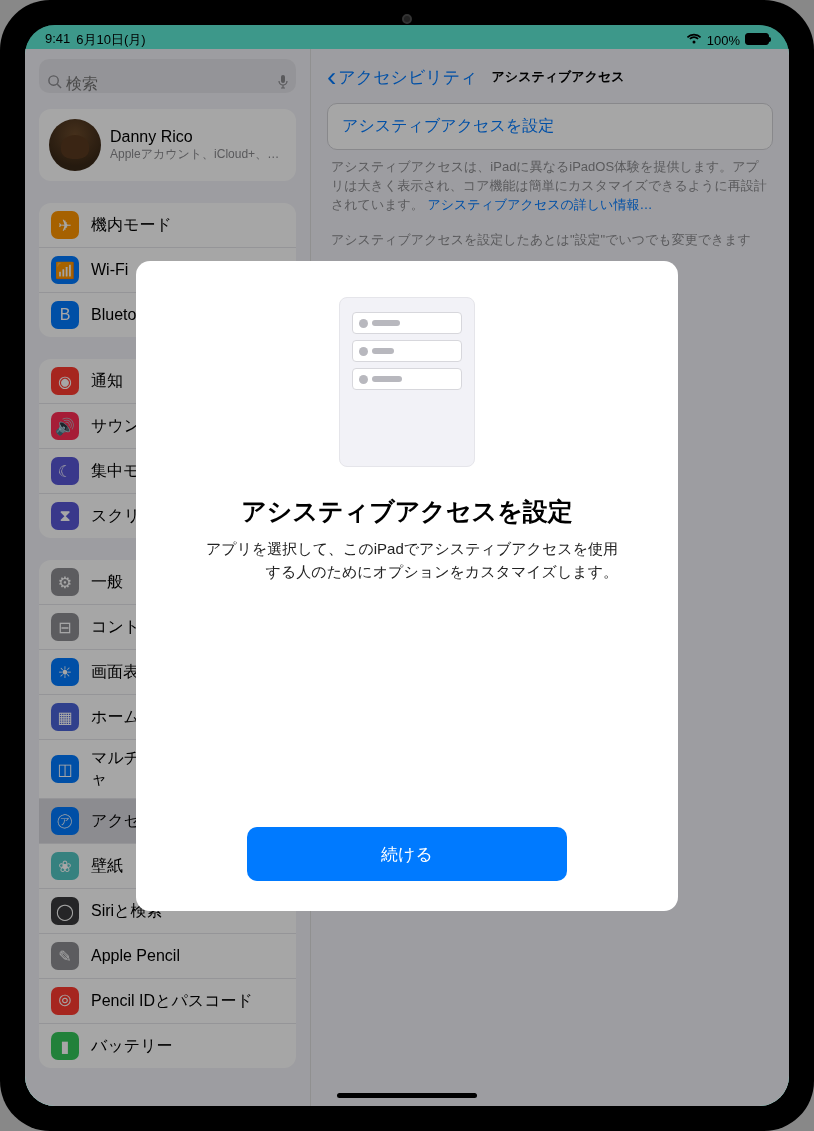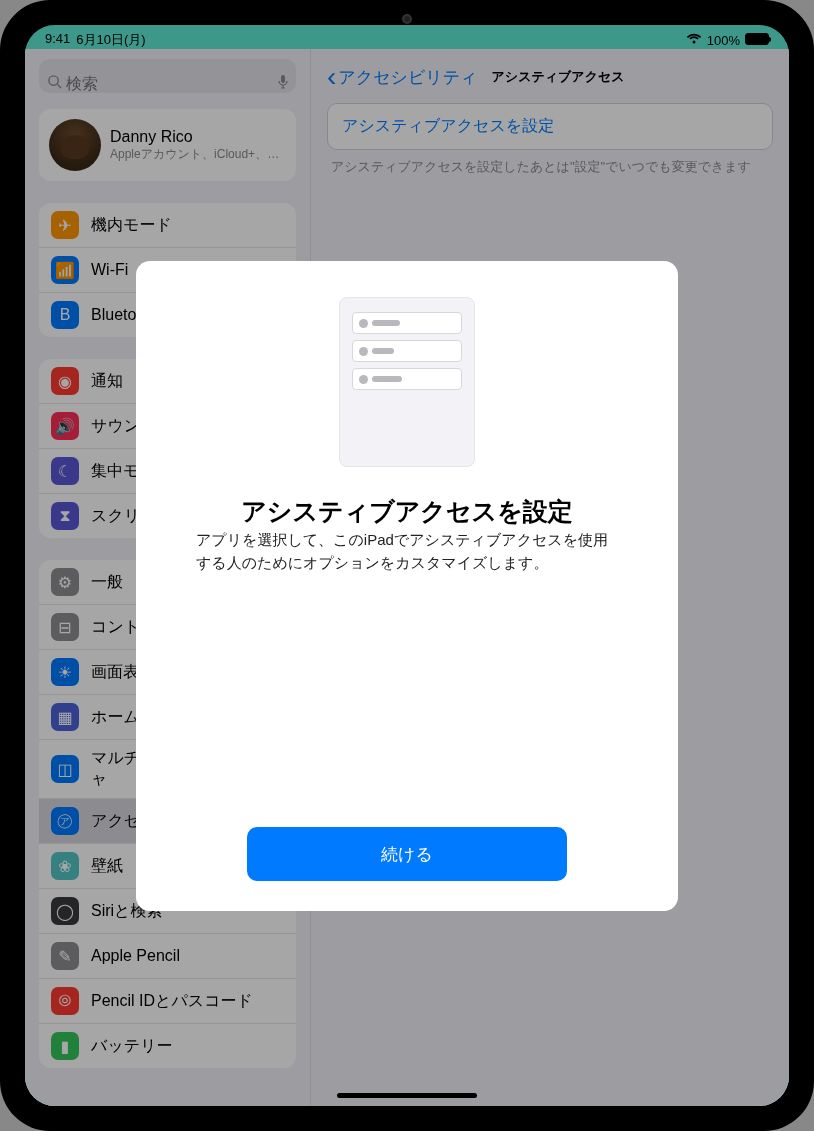--- a/index.html
+++ b/index.html
@@ -151,21 +151,21 @@
   padding:14px 12px;
   display:flex; flex-direction:column; gap:6px;
 }
 .pv-row {
   background:#fff; border:1px solid #d7d7dc; border-radius:4px;
   height:22px; display:flex; align-items:center; padding:0 6px; gap:4px;
 }
 .pv-dot { width:9px; height:9px; border-radius:50%; background:#b8b8be; }
 .pv-bar { height:6px; border-radius:3px; background:#b8b8be; }
 .modal h2 { font-size:25px; font-weight:700; margin-top:28px; text-align:center; }
-.modal p { font-size:15px; text-align:left; margin-top:1px; line-height:1.5; color:#222; }
+.modal p { font-size:15px; text-align:right; margin-top:10px; line-height:1.5; color:#222; }
 .modal .spacer { flex:1; }
 .continue-btn {
   width:320px; height:54px; background:#007aff; color:#fff;
   border:none; border-radius:10px; font-size:17px; font-weight:500;
   cursor:pointer;
 }
 </style>
 </head>
 <body>
 
@@ -298,20 +298,24 @@
       </div>
 
       <div class="detail">
         <div class="nav">
           <span class="back">
             <span>アクセシビリティ</span>
           </span>
           <span class="navtitle">アシスティブアクセス</span>
         </div>
         <div class="hero">アシスティブアクセスを設定</div>
+        <div class="desc">
+          <span>アシスティブアクセスは、iPadに異なるiPadOS体験を提供します。アプリは大きく表示され、コア機能は簡単にカスタマイズできるように再設計されています。</span>
+          <a>アシスティブアクセスの詳しい情報…</a>
+        </div>
         <div class="desc">アシスティブアクセスを設定したあとは"設定"でいつでも変更できます</div>
       </div>
     </div>
 
     <div class="overlay"></div>
 
     <div class="modal">
       <div class="modal-preview">
         <div class="pv-row">
             <span class="pv-dot"></span>

